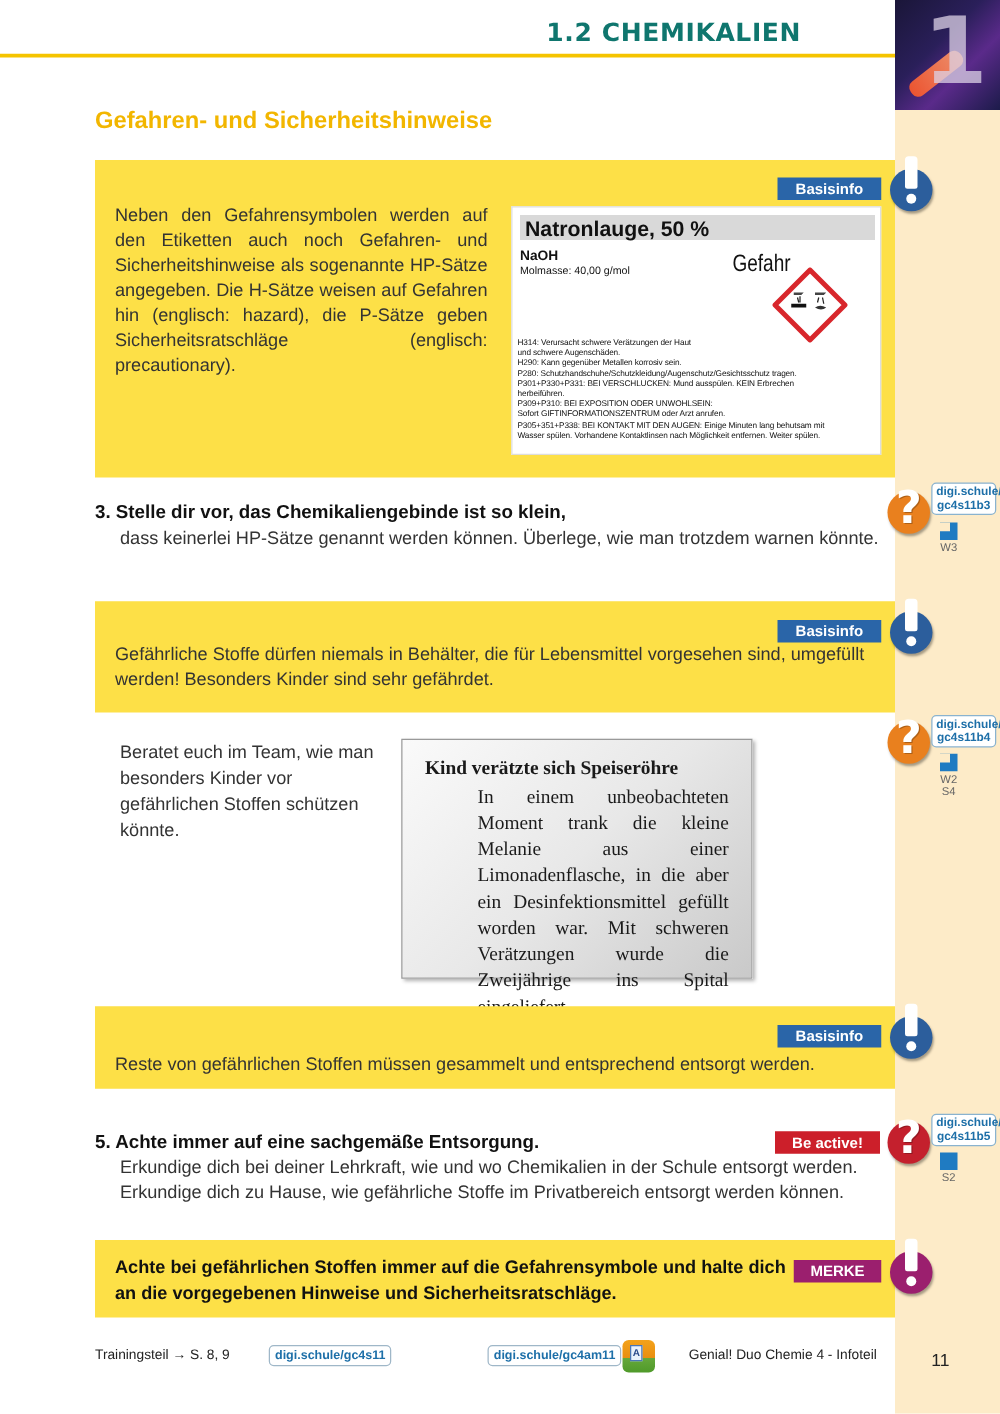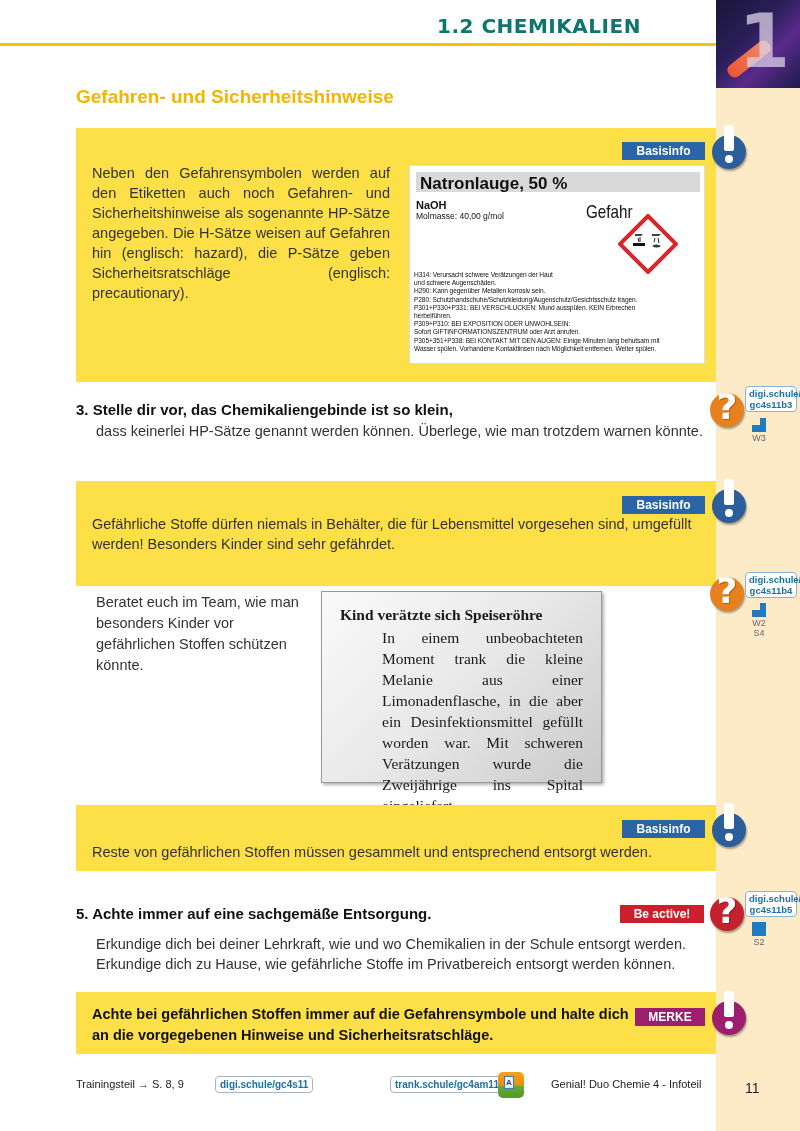--- a/index.html
+++ b/index.html
@@ -126,21 +126,21 @@
 <div class="bubble orange" style="left:710px; top:393px;">
     <div class="q">?</div>
   </div>
 <div class="digi-tag" style="left:745px; top:386px; width:52px;">
   <div>digi.schule/</div>
     <div>gc4s11b3</div>
 </div>
 <div class="level-icon steps" style="left:752px; top:418px;"></div>
 <div class="level-label" style="left:747px; top:433px;">W3</div>
 
-<div class="infobox" style="top:481px; height:105px;">
+<div class="infobox" style="top:481px; height:89px;">
   <div class="body-text" style="position:absolute; left:16px; top:33px; width:615px;">Gefährliche Stoffe dürfen niemals in Behälter, die für Lebensmittel vorgesehen sind, umgefüllt werden! Besonders Kinder sind sehr gefährdet.</div>
 </div>
 <div class="badge blue" style="left:622px; top:496px; width:83px;">Basisinfo</div>
 <div class="bubble blue" style="left:712px; top:489px;">
     <div class="excl"></div>
     <div class="dot"></div>
   </div>
 
 <div style="position:absolute; left:76px; top:588px; width:230px;">
   <div class="body-text" style="padding-left:20px; margin-top:4px; line-height:21px;">Beratet euch im Team, wie man besonders Kinder vor gefährlichen Stoffen schützen könnte.</div>
@@ -167,21 +167,21 @@
 <div class="bubble blue" style="left:712px; top:813px;">
     <div class="excl"></div>
     <div class="dot"></div>
   </div>
 
 <div style="position:absolute; left:76px; top:905px; width:640px;">
   <div class="task-title">
     <span class="task-num">5.</span>
     <span>Achte immer auf eine sachgemäße Entsorgung.</span>
   </div>
-  <div class="body-text" style="padding-left:20px; margin-top:12px;">Erkundige dich bei deiner Lehrkraft, wie und wo Chemikalien in der Schule entsorgt werden.</div>
+  <div class="body-text" style="padding-left:20px; margin-top:2px;">Erkundige dich bei deiner Lehrkraft, wie und wo Chemikalien in der Schule entsorgt werden.</div>
   <div class="body-text" style="padding-left:20px;">Erkundige dich zu Hause, wie gefährliche Stoffe im Privatbereich entsorgt werden können.</div>
 </div>
 <div class="badge red" style="left:620px; top:905px; width:84px;">Be active!</div>
 <div class="bubble red" style="left:710px; top:897px;">
     <div class="q">?</div>
   </div>
 <div class="digi-tag" style="left:745px; top:891px; width:52px;">
   <div>digi.schule/</div>
     <div>gc4s11b5</div>
 </div>
@@ -192,18 +192,18 @@
   <div class="merke-text">Achte bei gefährlichen Stoffen immer auf die Gefahrensymbole und halte dich an die vorgegebenen Hinweise und Sicherheitsratschläge.</div>
 </div>
 <div class="badge purple" style="left:635px; top:1008px; width:70px;">MERKE</div>
 <div class="bubble purple" style="left:712px; top:1001px;">
     <div class="excl"></div>
     <div class="dot"></div>
   </div>
 
 <div class="footer" style="left:76px;">Trainingsteil → S. 8, 9</div>
 <div class="footer-tag" style="left:215px;">digi.schule/gc4s11</div>
-<div class="footer-tag" style="left:390px;">trank.schule/gc4am11</div>
+<div class="footer-tag" style="left:390px;">digi.schule/gc4am11</div>
 <div class="app-icon">
     <div class="card">A</div>
   </div>
 <div class="footer" style="left:551px;">Genial! Duo Chemie 4 - Infoteil</div>
 <div class="page-num">11</div>
 
 </body></html>

